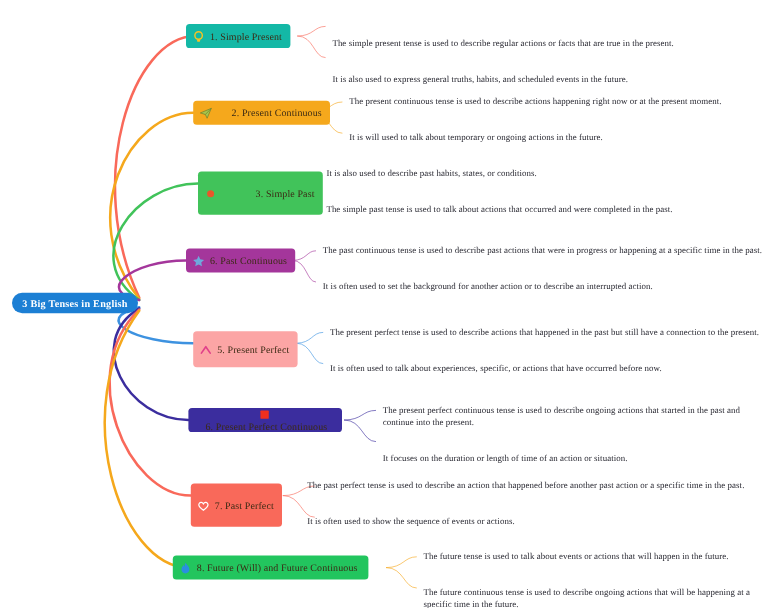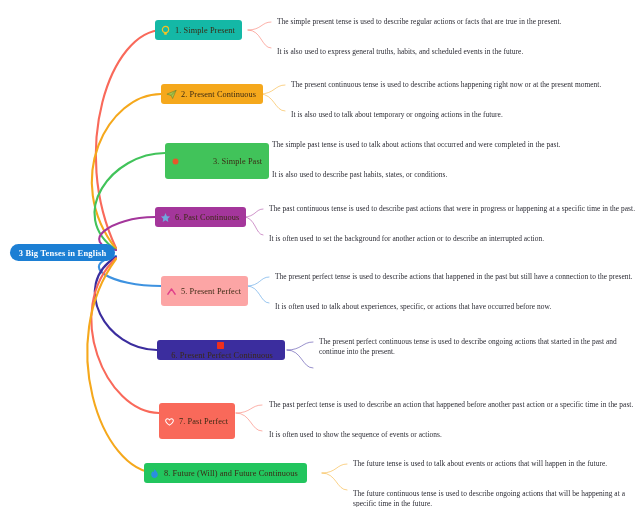--- a/index.html
+++ b/index.html
@@ -96,48 +96,48 @@
   <div id="topics-layer">
       <div class="topic" style="left: 155px; top: 20px; min-width: 83px; height: 20px; background: #14b8a6;">
         <span class="ticon">
           <svg viewBox="0 0 12 12" width="11" height="11">
             <circle cx="6" cy="5" r="3.4" fill="none" stroke="#f6c324" stroke-width="1.3"></circle>
             <rect x="4.6" y="8.4" width="2.8" height="2.2" rx="0.6" fill="#f6c324"></rect>
           </svg>
         </span>
         <span class="tlabel">1. Simple Present</span>
       </div>
-      <div class="desc" style="left: 277px; top: 17px; width: 359px;">
+      <div class="desc" style="left: 277px; top: 31px; width: 359px;">
         <p class="line">The simple present tense is used to describe regular actions or facts that are true in the present.</p>
         <p class="line">It is also used to express general truths, habits, and scheduled events in the future.</p>
       </div>
-      <div class="topic" style="left: 161px; top: 84px; min-width: 97px; height: 20px; background: rgb(245, 168, 28);">
+      <div class="topic" style="left: 161px; top: 84px; min-width: 97px; height: 20px; background: rgb(245, 168, 28); gap: 12px;">
         <span class="ticon">
           <svg viewBox="0 0 12 12" width="11" height="11">
             <path d="M1 5.6 L11 1.4 L7.2 10.4 L5.6 7 Z" fill="#a8c64b" stroke="#6b7a2a" stroke-width="0.6" stroke-linejoin="round"></path>
             <path d="M5.6 7 L11 1.4" stroke="#6b7a2a" stroke-width="0.6"></path>
           </svg>
         </span>
         <span class="tlabel">2. Present Continuous</span>
       </div>
       <div class="desc" style="left: 291px; top: 80px; width: 345px;">
         <p class="line">The present continuous tense is used to describe actions happening right now or at the present moment.</p>
-        <p class="line">It is also used to talk about temporary or ongoing actions in the future.</p>
+        <p class="line">It is will used to talk about temporary or ongoing actions in the future.</p>
       </div>
       <div class="topic" style="left: 165px; top: 143px; min-width: 70px; height: 36px; background: rgb(65, 195, 90); gap: 28px;">
         <span class="ticon">
           <svg viewBox="0 0 12 12" width="11" height="11">
             <circle cx="6" cy="6" r="3.2" fill="#e8562a"></circle>
           </svg>
         </span>
         <span class="tlabel">3. Simple Past</span>
       </div>
       <div class="desc" style="left: 272px; top: 140px; width: 364px;">
+        <p class="line">It is also used to describe past habits, states, or conditions.</p>
         <p class="line">The simple past tense is used to talk about actions that occurred and were completed in the past.</p>
-        <p class="line">It is also used to describe past habits, states, or conditions.</p>
       </div>
       <div class="topic" style="left: 155px; top: 207px; min-width: 87px; height: 20px; background: rgb(164, 54, 155);">
         <span class="ticon">
           <svg viewBox="0 0 12 12" width="11" height="11">
             <path d="M6 1.2 L7.5 4.5 L11 5 L8.4 7.4 L9.1 10.8 L6 9.1 L2.9 10.8 L3.6 7.4 L1 5 L4.5 4.5 Z" fill="#6fa8dc"></path>
           </svg>
         </span>
         <span class="tlabel">6. Past Continuous</span>
       </div>
       <div class="desc" style="left: 269px; top: 204px; width: 367px;">
@@ -159,30 +159,31 @@
       <div class="topic" style="left: 157px; top: 340px; min-width: 128px; height: 20px; background: rgb(59, 45, 158); flex-direction: column;">
         <span class="ticon">
           <svg viewBox="0 0 12 12" width="11" height="11">
             <rect x="2.2" y="2.2" width="7.6" height="7.6" rx="0.8" fill="#ef2f1e"></rect>
           </svg>
         </span>
         <span class="tlabel">6. Present Perfect Continuous</span>
       </div>
       <div class="desc" style="left: 319px; top: 337px; width: 317px;">
         <p class="line">The present perfect continuous tense is used to describe ongoing actions that started in the past and continue into the present.</p>
+        <p class="line">It focuses on the duration or length of time of an action or situation.</p>
       </div>
       <div class="topic" style="left: 159px; top: 403px; min-width: 75px; height: 36px; background: rgb(249, 105, 90);">
         <span class="ticon">
           <svg viewBox="0 0 12 12" width="11" height="11">
             <path d="M6 10 C2.2 7.4 1.2 5.4 2.2 3.9 C3.1 2.5 5 2.7 6 4.2 C7 2.7 8.9 2.5 9.8 3.9 C10.8 5.4 9.8 7.4 6 10 Z" fill="none" stroke="#ffffff" stroke-width="1.1"></path>
           </svg>
         </span>
         <span class="tlabel">7. Past Perfect</span>
       </div>
-      <div class="desc" style="left: 269px; top: 400px; width: 368px;">
+      <div class="desc" style="left: 256px; top: 400px; width: 368px;">
         <p class="line">The past perfect tense is used to describe an action that happened before another past action or a specific time in the past.</p>
         <p class="line">It is often used to show the sequence of events or actions.</p>
       </div>
       <div class="topic" style="left: 144px; top: 463px; min-width: 163px; height: 20px; background: #22c55e;">
         <span class="ticon">
           <svg viewBox="0 0 12 12" width="11" height="11">
             <path d="M6 1 C7.6 3.3 9.6 4.4 9.6 7 C9.6 9.2 8 10.8 6 10.8 C4 10.8 2.4 9.2 2.4 7 C2.4 5.2 3.6 4.6 4.4 3.2 C4.8 4.6 5.4 4.8 5.4 4 C5.4 3 5.6 2 6 1 Z" fill="#2a8fe0"></path>
           </svg>
         </span>
         <span class="tlabel">8. Future (Will) and Future Continuous</span>

